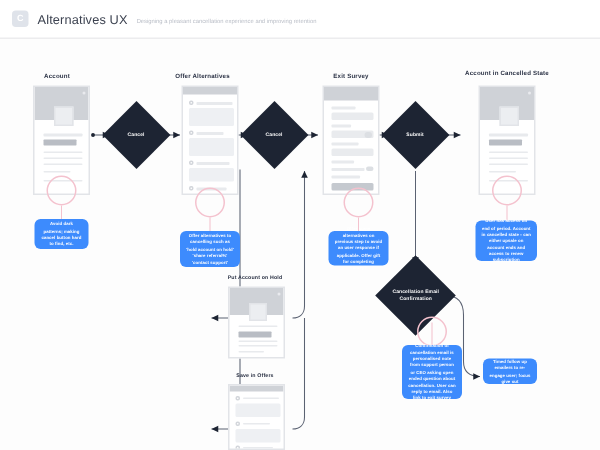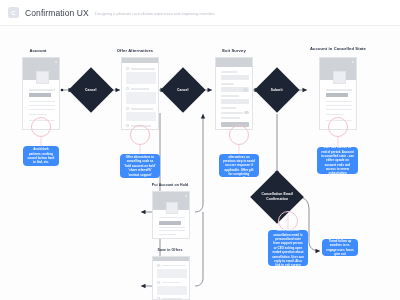--- a/index.html
+++ b/index.html
@@ -100,21 +100,21 @@
     text-align:center;letter-spacing:.1px;
   }
 </style>
 </head>
 <body>
 
 <div class="app">
 
   <div class="header">
     <div class="logo-badge">C</div>
-    <div class="app-title">Confirmation UX</div>
+    <div class="app-title">Alternatives UX</div>
     <div class="app-sub">Designing a pleasant cancellation experience and improving retention</div>
   </div>
 
   <div class="canvas">
 
     <svg class="wires" viewBox="0 0 400 274">
       <g fill="none" stroke="#5b6272" stroke-width="0.7">
 
         <line x1="62" y1="64" x2="73" y2="64"></line>
         <line x1="109" y1="64" x2="120" y2="64"></line>

